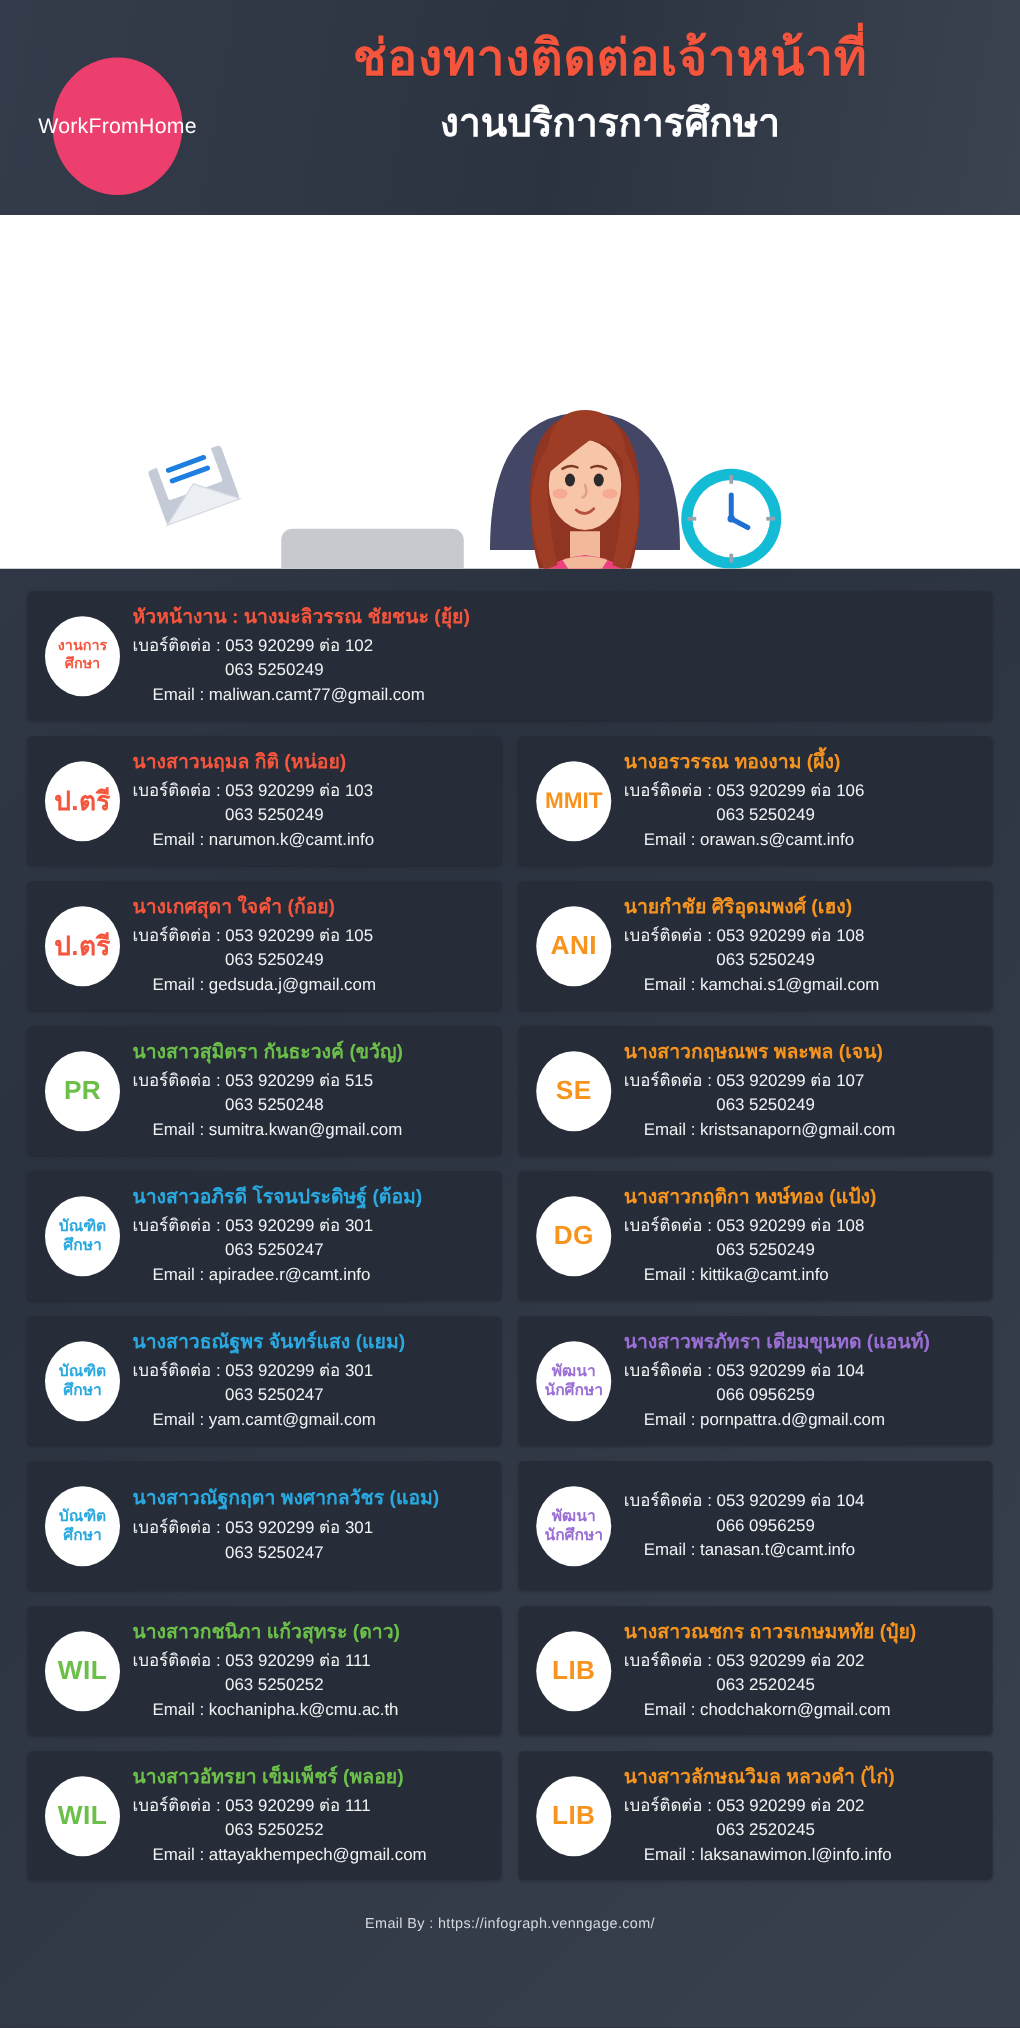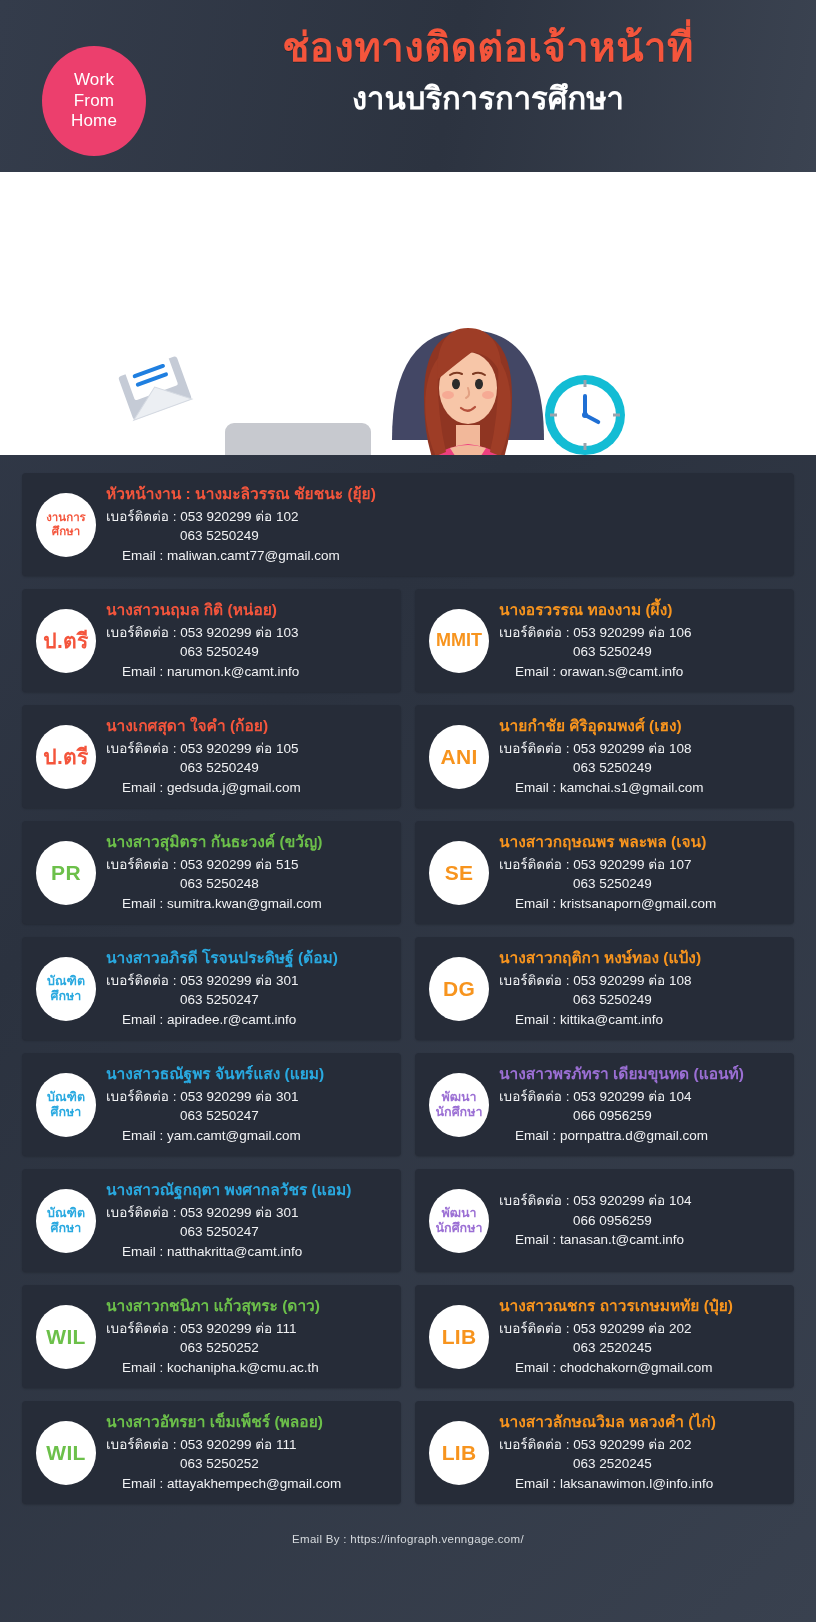--- a/index.html
+++ b/index.html
@@ -21,21 +21,21 @@
     height: 172px;
     background: linear-gradient(100deg, #343c4b 0%, #2c3340 55%, #3b4351 100%);
     display: flex; align-items: center;
   }
   .wfh-badge {
     position: absolute;
     left: 42px; top: 46px;
     width: 104px; height: 110px;
     border-radius: 50%;
     background: #ec3f6d;
-    display: flex; flex-direction: column;
+    display: flex; flex-direction: row;
     align-items: center; justify-content: center;
     color: #ffffff; font-size: 17px; line-height: 1.22;
     letter-spacing: .2px;
   }
   .titles {
     position: absolute; left: 170px; right: 10px; top: 22px;
     text-align: center;
   }
   .title-main {
     color: #f4553c; font-size: 40px; font-weight: bold;
@@ -413,21 +413,20 @@
       <div class="row">
         <div class="card">
           <div class="avatar two" style="color: rgb(41, 169, 224);">
             <span>บัณฑิต</span>
             <span>ศึกษา</span>
           </div>
           <div class="info">
             <div class="pname" style="color: rgb(41, 169, 224);">นางสาวณัฐกฤตา  พงศากลวัชร (แอม)</div>
             <div class="pline">เบอร์ติดต่อ : 053 920299 ต่อ 301</div>
             <div class="pline ind">063 5250247</div>
-            <div class="pline em">Email : natthakritta@camt.info</div>
           </div>
         </div>
         <div class="card">
           <div class="avatar two" style="color: rgb(155, 111, 212);">
             <span>พัฒนา</span>
             <span>นักศึกษา</span>
           </div>
           <div class="info">
             <div class="pline">เบอร์ติดต่อ : 053 920299 ต่อ 104</div>
             <div class="pline ind">066 0956259</div>

